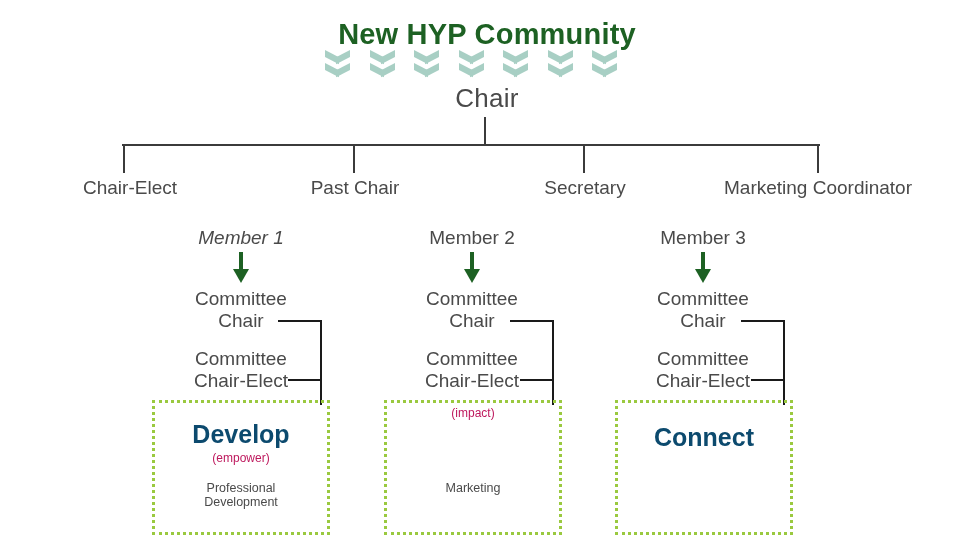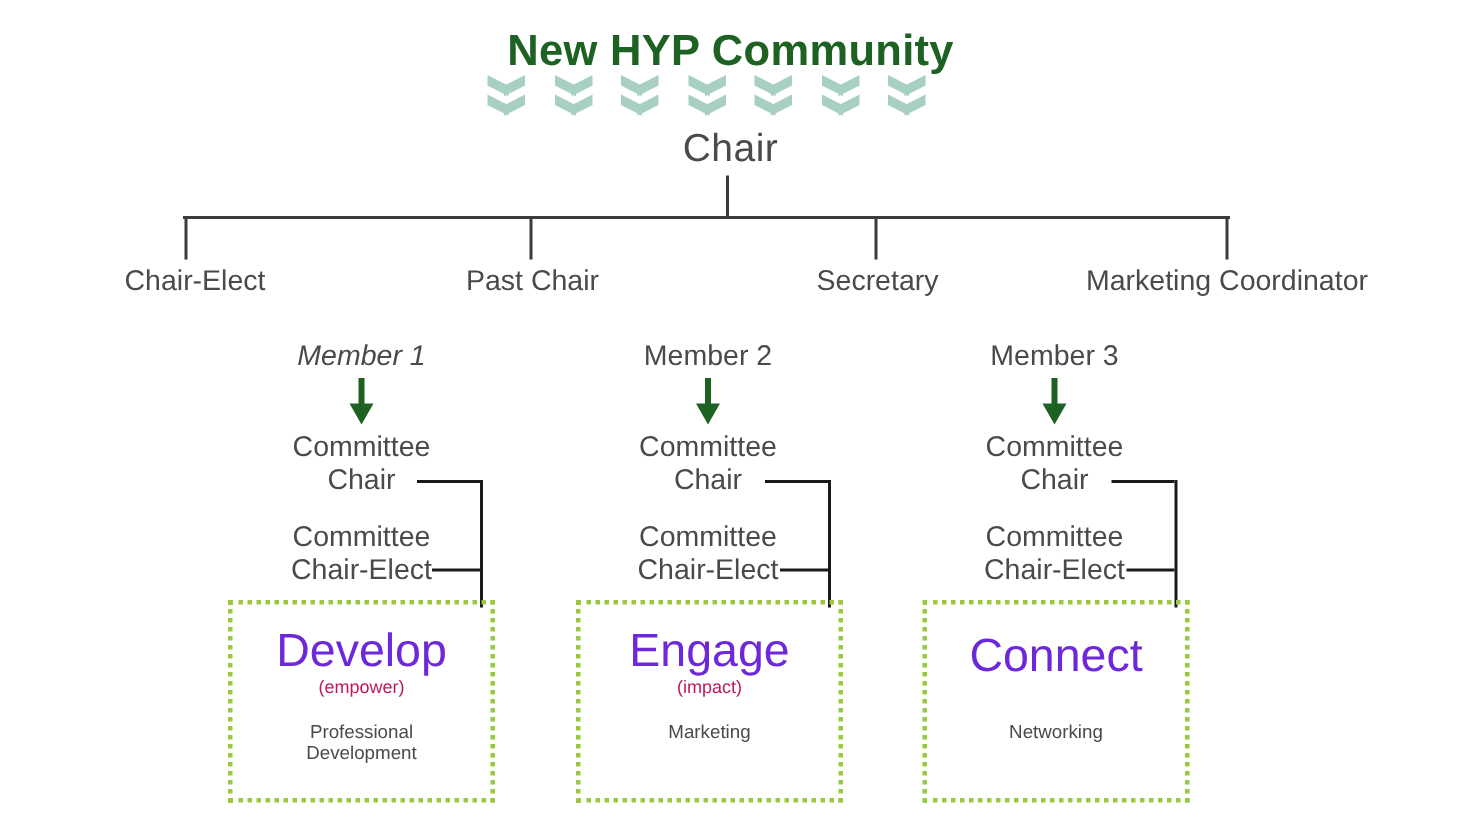--- a/index.html
+++ b/index.html
@@ -109,24 +109,25 @@
   
   .pillar{
     top:400px;width:178px;height:135px;
     border:3px dotted #9ac93f;
     box-sizing:border-box;
     background:transparent;
     text-align:center;
   }
   .pillar-title{
     margin-top:17px;
-    font-size:31px;
-    color:#6d28d9;
+    font-size:25px;
+    color:#0c4a6e;
     line-height:28px;
     white-space:nowrap;
+    font-weight:bold;
   }
   .pillar-sub{
     font-size:12px;
     color:#be185d;
     line-height:21px;
     white-space:nowrap;
   }
   .pillar-focus{
     position:absolute;left:0;right:0;top:78px;
     font-size:12.5px;
@@ -223,21 +224,20 @@
         <div>Chair</div>
       </div>
       <div class="abs cce-label" style="left: 472px;">
         <div>Committee</div>
         <div>Chair-Elect</div>
       </div>
       <div class="abs stub-top" style="left: 510px;"></div>
       <div class="abs stub-bot" style="left: 520px;"></div>
       <div class="abs spine" style="left: 552px;"></div>
       <div class="abs pillar" style="left: 384px;">
-        <div class="pillar-title">Engage</div>
         <div class="pillar-sub">(impact)</div>
         <div class="pillar-focus">Marketing</div>
       </div>
       <div class="abs member-label" style="left: 703px;">Member 3</div>
       <div class="abs arrow" style="left: 703px;"><svg width="18" height="32" viewBox="0 0 18 32">
           <rect x="7" y="0" width="4" height="20" fill="#1d6123"></rect>
           <polygon points="1,17 17,17 9,31" fill="#1d6123"></polygon>
         </svg></div>
       <div class="abs cc-label" style="left: 703px;">
         <div>Committee</div>
@@ -245,17 +245,16 @@
       </div>
       <div class="abs cce-label" style="left: 703px;">
         <div>Committee</div>
         <div>Chair-Elect</div>
       </div>
       <div class="abs stub-top" style="left: 741px;"></div>
       <div class="abs stub-bot" style="left: 751px;"></div>
       <div class="abs spine" style="left: 783px;"></div>
       <div class="abs pillar no-sub" style="left: 615px;">
         <div class="pillar-title">Connect</div>
-        <div class="pillar-focus">Networking</div>
       </div>
     </div>
 
 </div>
 
 </body></html>

